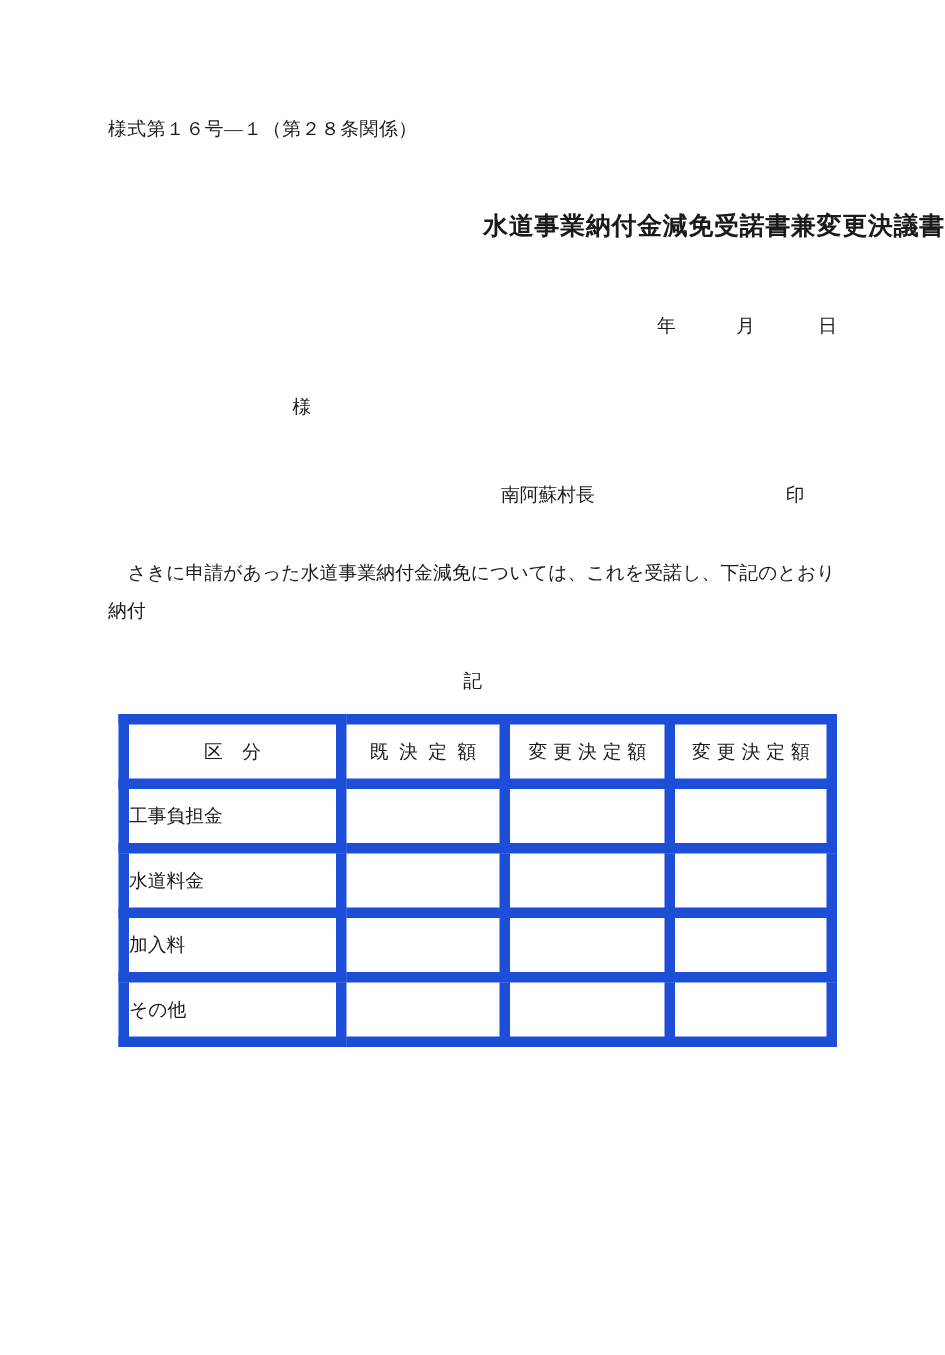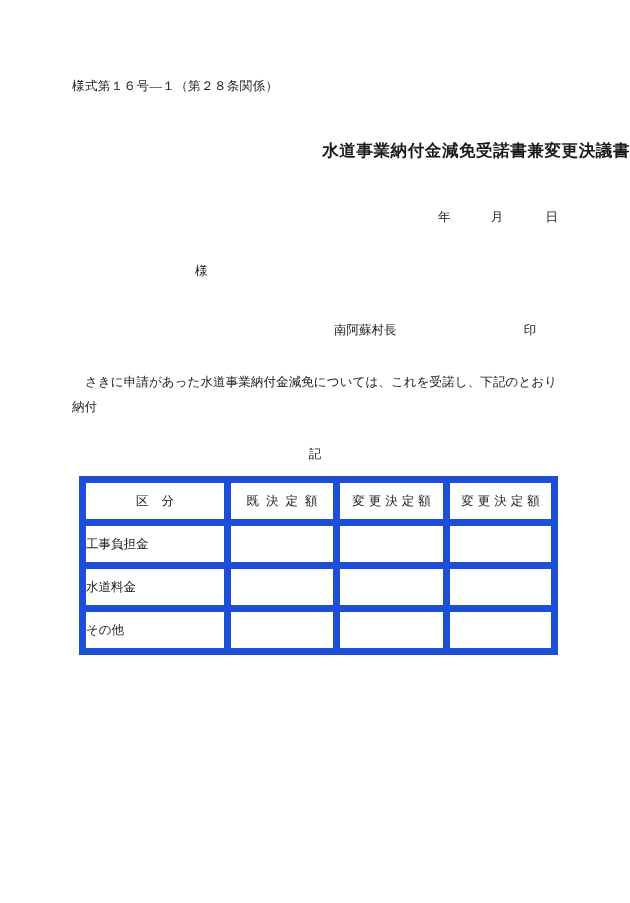--- a/index.html
+++ b/index.html
@@ -236,20 +236,28 @@
       <tr>
         <td class="row-label">
           <span class="label-inner">水道料金</span>
         </td>
         <td class="cell-empty"></td>
         <td class="cell-empty"></td>
         <td class="cell-empty"></td>
       </tr>
       <tr>
         <td class="row-label">
+          <span class="label-inner">加入料</span>
+        </td>
+        <td class="cell-empty"></td>
+        <td class="cell-empty"></td>
+        <td class="cell-empty"></td>
+      </tr>
+      <tr>
+        <td class="row-label">
           <span class="label-inner">その他</span>
         </td>
         <td class="cell-empty"></td>
         <td class="cell-empty"></td>
         <td class="cell-empty"></td>
       </tr>
     </tbody>
   </table>
 
 </div>

